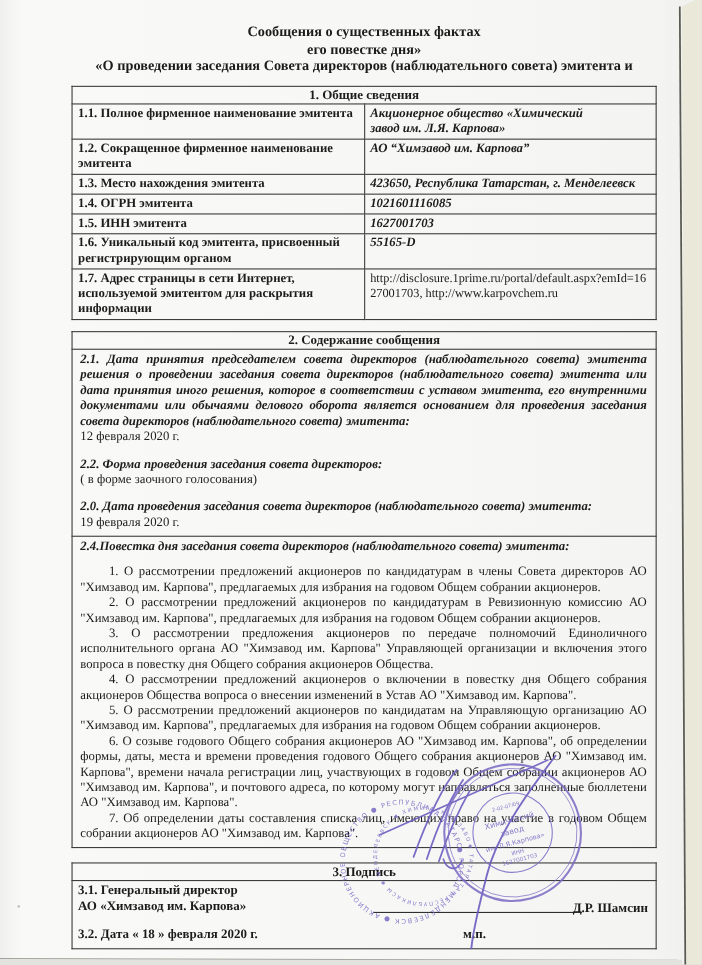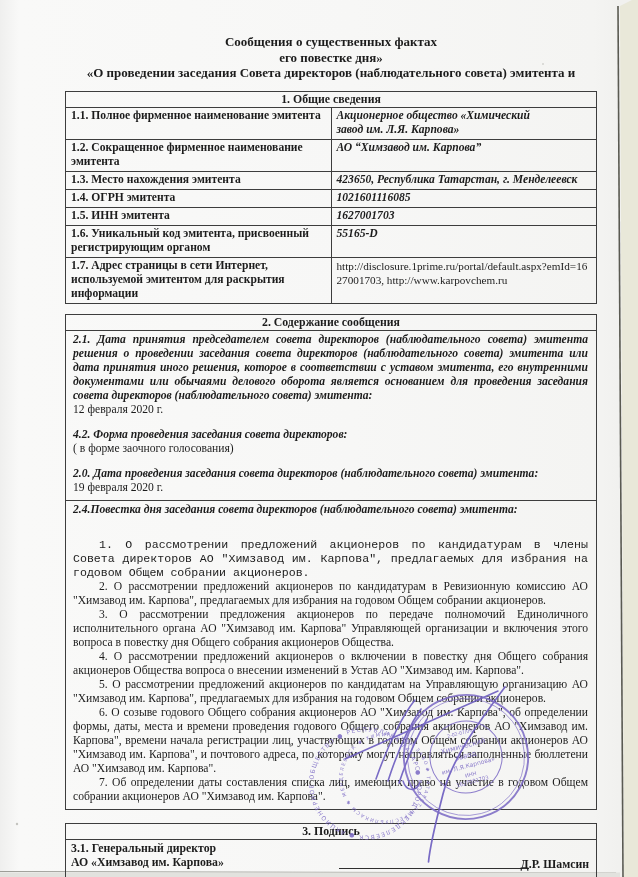--- a/index.html
+++ b/index.html
@@ -2,37 +2,37 @@
 <html><head>
 <meta charset="utf-8">
 <style>
   html,body{margin:0;padding:0;background:#cfcfcc;}
   .scan{position:relative;width:638px;height:877px;overflow:hidden;
         background:linear-gradient(90deg,#efefee 0,#f9f9f8 3%,#f7f7f6 55%,#f4f4f2 93%,#f1f1ef 97%);
         font-family:"Liberation Serif","DejaVu Serif",serif;color:#1c1c1c;}
   .bg-layer,.overlay{position:absolute;left:0;top:0;width:638px;height:877px;pointer-events:none;}
   .bg-layer{z-index:0;} .overlay{z-index:3;}
   .content{position:absolute;left:65px;top:0;width:532px;z-index:1;}
-  .title{margin-top:34px;text-align:center;font-weight:bold;font-size:13px;line-height:15.5px;}
+  .title{margin-top:21px;text-align:center;font-weight:bold;font-size:13px;line-height:15.5px;}
   table{border-collapse:collapse;width:532px;table-layout:fixed;}
   .tbl{margin-top:10px;border:1.5px solid #2e2e2e;}
   .tbl td,.tbl th{border:1px solid #3d3d3d;vertical-align:top;padding:1px 5px 2px 5px;
                   font-size:11.6px;line-height:14px;}
   th.sec-head{text-align:center;font-weight:bold;padding:0 0 1px 0;font-size:11.8px;}
   td.lbl{font-weight:bold;width:179px;margin-left:32px;}
   td.val{font-weight:bold;font-style:italic;}
   td.val-url{font-weight:normal;font-style:normal;font-size:11.2px;word-break:break-all;}
   .pr-lg{padding-right:46px !important;}
   .body2{font-size:11.6px;line-height:13.8px;}
   .body2 td{padding:2px 8px 5px 7px;}
   .h-bi{font-weight:bold;font-style:italic;text-align:justify;margin:0;}
   .plain{margin:0;}
   .gap{margin-top:11px;}
   .agenda{margin:0;text-align:justify;text-indent:26px;}
-  .agenda.first{margin-top:21px;font-family:Liberation Mono, monospace;}
+  .agenda.first{margin-top:9px;}
   .sig-cell{height:58px;position:relative;}
   .sig-block{position:relative;height:56px;font-weight:bold;font-size:11.8px;line-height:14.5px;}
   .sig-line{position:absolute;left:268px;top:27px;width:190px;border-bottom:1.1px solid #2f2f2f;}
   .sig-name{position:absolute;right:2px;top:16px;}
   .sig-date{position:absolute;left:0;top:40px;}
   .sig-mp{position:absolute;left:350px;top:40px;}
   .t3{margin-top:13px;}
 </style>
 </head>
 <body>
@@ -94,21 +94,21 @@
 
     <table class="tbl body2">
       <tbody>
           <tr>
         <th class="sec-head">2. Содержание сообщения</th>
       </tr>
       <tr>
         <td>
           <p class="h-bi">2.1. Дата принятия  председателем совета директоров (наблюдательного совета) эмитента решения о проведении заседания совета директоров (наблюдательного совета) эмитента или дата принятия иного решения, которое в соответствии с уставом эмитента, его внутренними документами или обычаями делового оборота является основанием для проведения заседания совета директоров (наблюдательного совета) эмитента:</p>
           <p class="plain">12 февраля  2020 г.</p>
-          <p class="h-bi gap">4.2. Форма проведения заседания совета директоров:</p>
+          <p class="h-bi gap">2.2. Форма проведения заседания совета директоров:</p>
           <p class="plain">( в форме заочного голосования)</p>
           <p class="h-bi gap">2.0. Дата проведения заседания совета директоров (наблюдательного совета) эмитента:</p>
           <p class="plain">19 февраля  2020 г.</p>
         </td>
       </tr>
       <tr>
         <td>
           <p class="h-bi">2.4.Повестка дня заседания совета директоров (наблюдательного совета) эмитента:</p>
           <p class="agenda first">1. О рассмотрении предложений акционеров по кандидатурам  в члены Совета директоров АО "Химзавод им. Карпова", предлагаемых для избрания на годовом Общем собрании акционеров.</p>
           <p class="agenda">2. О рассмотрении предложений акционеров по кандидатурам в Ревизионную комиссию АО "Химзавод им. Карпова", предлагаемых для избрания на годовом Общем собрании акционеров.</p>

